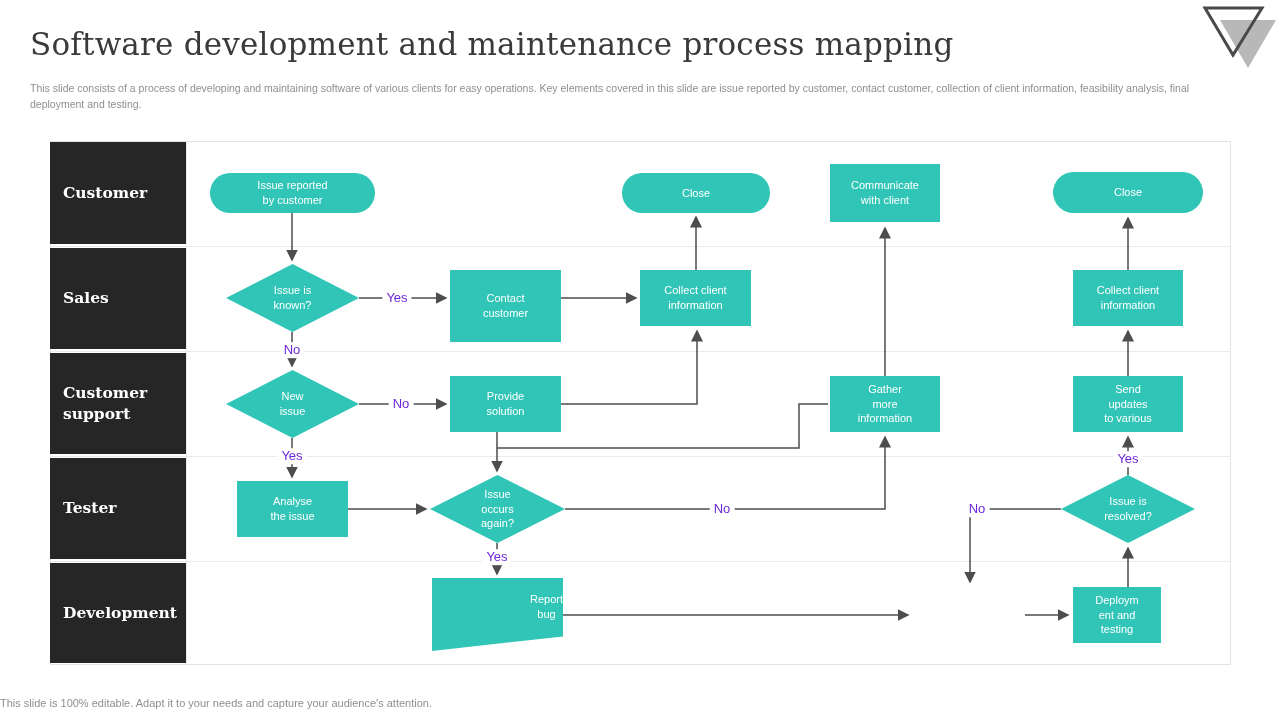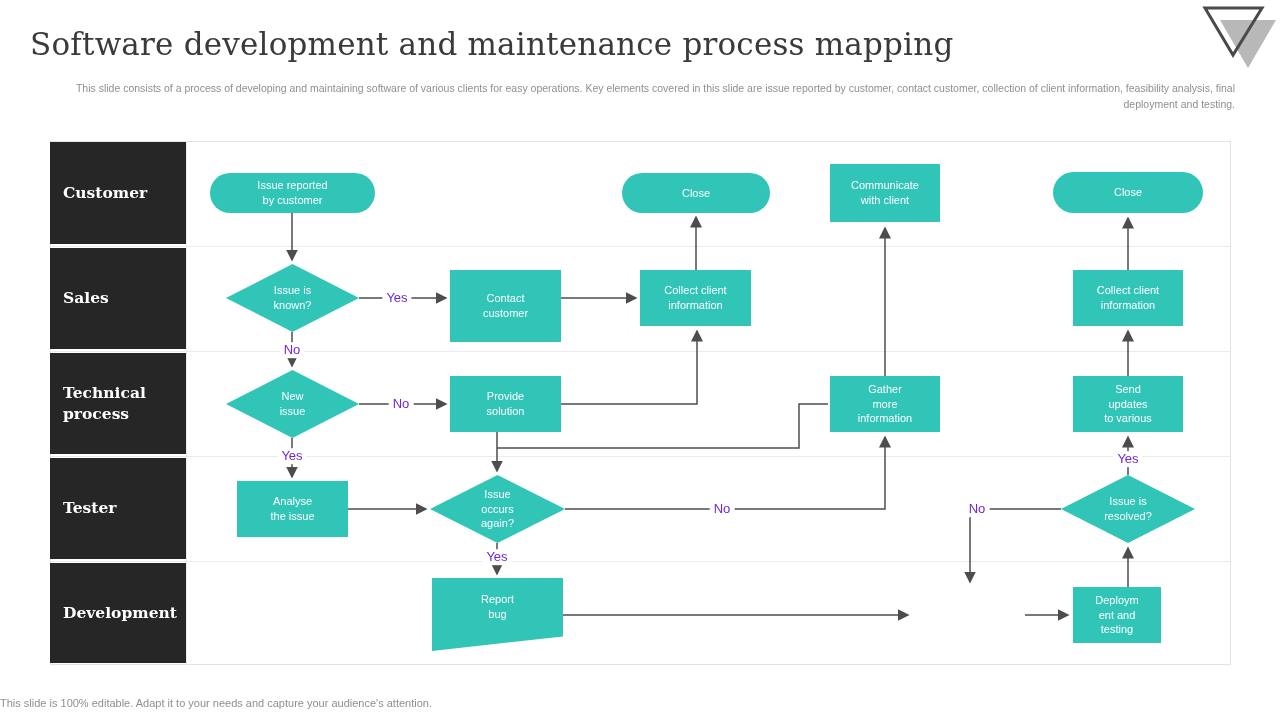--- a/index.html
+++ b/index.html
@@ -1,21 +1,21 @@
 <!DOCTYPE html>
 <html><head>
 <meta charset="utf-8">
 <style>
   html,body{margin:0;padding:0;background:#ffffff;}
   .slide{position:relative;width:1280px;height:720px;background:#ffffff;overflow:hidden;
          font-family:"Liberation Sans", sans-serif;}
   .title{position:absolute;left:30px;top:26px;width:1000px;
          font-family:"DejaVu Serif", serif;font-size:31px;font-weight:400;color:#3a3a3a;letter-spacing:0.2px;}
   .subtitle{position:absolute;left:30px;top:81px;width:1205px;
-            font-size:10.5px;line-height:1.5;color:#8f8f8f;text-align:right;}
+            font-size:10.5px;line-height:1.5;color:#8f8f8f;}
   .footer{position:absolute;left:0;top:697px;width:100%;text-align:left;
           font-size:11px;color:#8f8f8f;}
   .logo{position:absolute;left:1196px;top:4px;}
 
   
   .lane-area{position:absolute;left:50px;top:141px;width:1181px;height:524px;
              border:1px solid #e3e3e3;box-sizing:border-box;background:#ffffff;}
   .lane-sep{position:absolute;left:51px;width:1179px;height:1px;background:#ebebeb;}
   .lane-vert{position:absolute;left:186px;top:141px;width:1px;height:524px;background:#ebebeb;}
   .lane-label{position:absolute;left:50px;width:136px;background:#262626;color:#ffffff;
@@ -26,21 +26,21 @@
   .edges{position:absolute;left:0;top:0;width:1280px;height:720px;pointer-events:none;}
   .edge-label{position:absolute;transform:translate(-50%,-50%);background:#ffffff;
               padding:0 4px;color:#6d28d9;font-size:13px;line-height:1.2;}
 
   
   .node{position:absolute;background:#31c5b7;color:#ffffff;display:flex;align-items:center;
         justify-content:center;text-align:center;box-sizing:border-box;
         font-size:11px;line-height:1.35;white-space:pre-line;}
   .terminator{border-radius:21px;}
   .decision{clip-path:polygon(50% 0,100% 50%,50% 100%,0 50%);}
-  .manual{clip-path:polygon(0 0,100% 0,100% 80%,0 100%);padding-bottom:16px;}
+  .manual{clip-path:polygon(0 0,100% 0,100% 80%,0 100%);padding-bottom:16px;justify-content:flex-end;}
 </style>
 </head>
 <body>
 
 <div class="slide">
 
   <div class="title">Software development and maintenance process mapping</div>
   <div class="subtitle">This slide consists of a process of developing and maintaining software of various clients for easy operations. Key elements covered in this slide are issue reported by customer, contact customer, collection of client information, feasibility analysis, final deployment and testing.</div>
 
   <svg class="logo" width="84" height="80" viewBox="0 0 84 80">
@@ -56,21 +56,21 @@
   <div class="lane-sep" style="top:561px"></div>
   <div class="lane-vert"></div>
 
   <div class="lane-label" style="top:142px;height:102px">
       <span>Customer</span>
     </div>
   <div class="lane-label" style="top:248px;height:101px">
       <span>Sales</span>
     </div>
   <div class="lane-label" style="top:353px;height:101px;padding-right:30px">
-      <span>Technical process</span>
+      <span>Customer support</span>
     </div>
   <div class="lane-label" style="top:458px;height:101px">
       <span>Tester</span>
     </div>
   <div class="lane-label" style="top:563px;height:100px">
       <span>Development</span>
     </div>
 
   <svg class="edges" width="1280" height="720">
     <defs>

